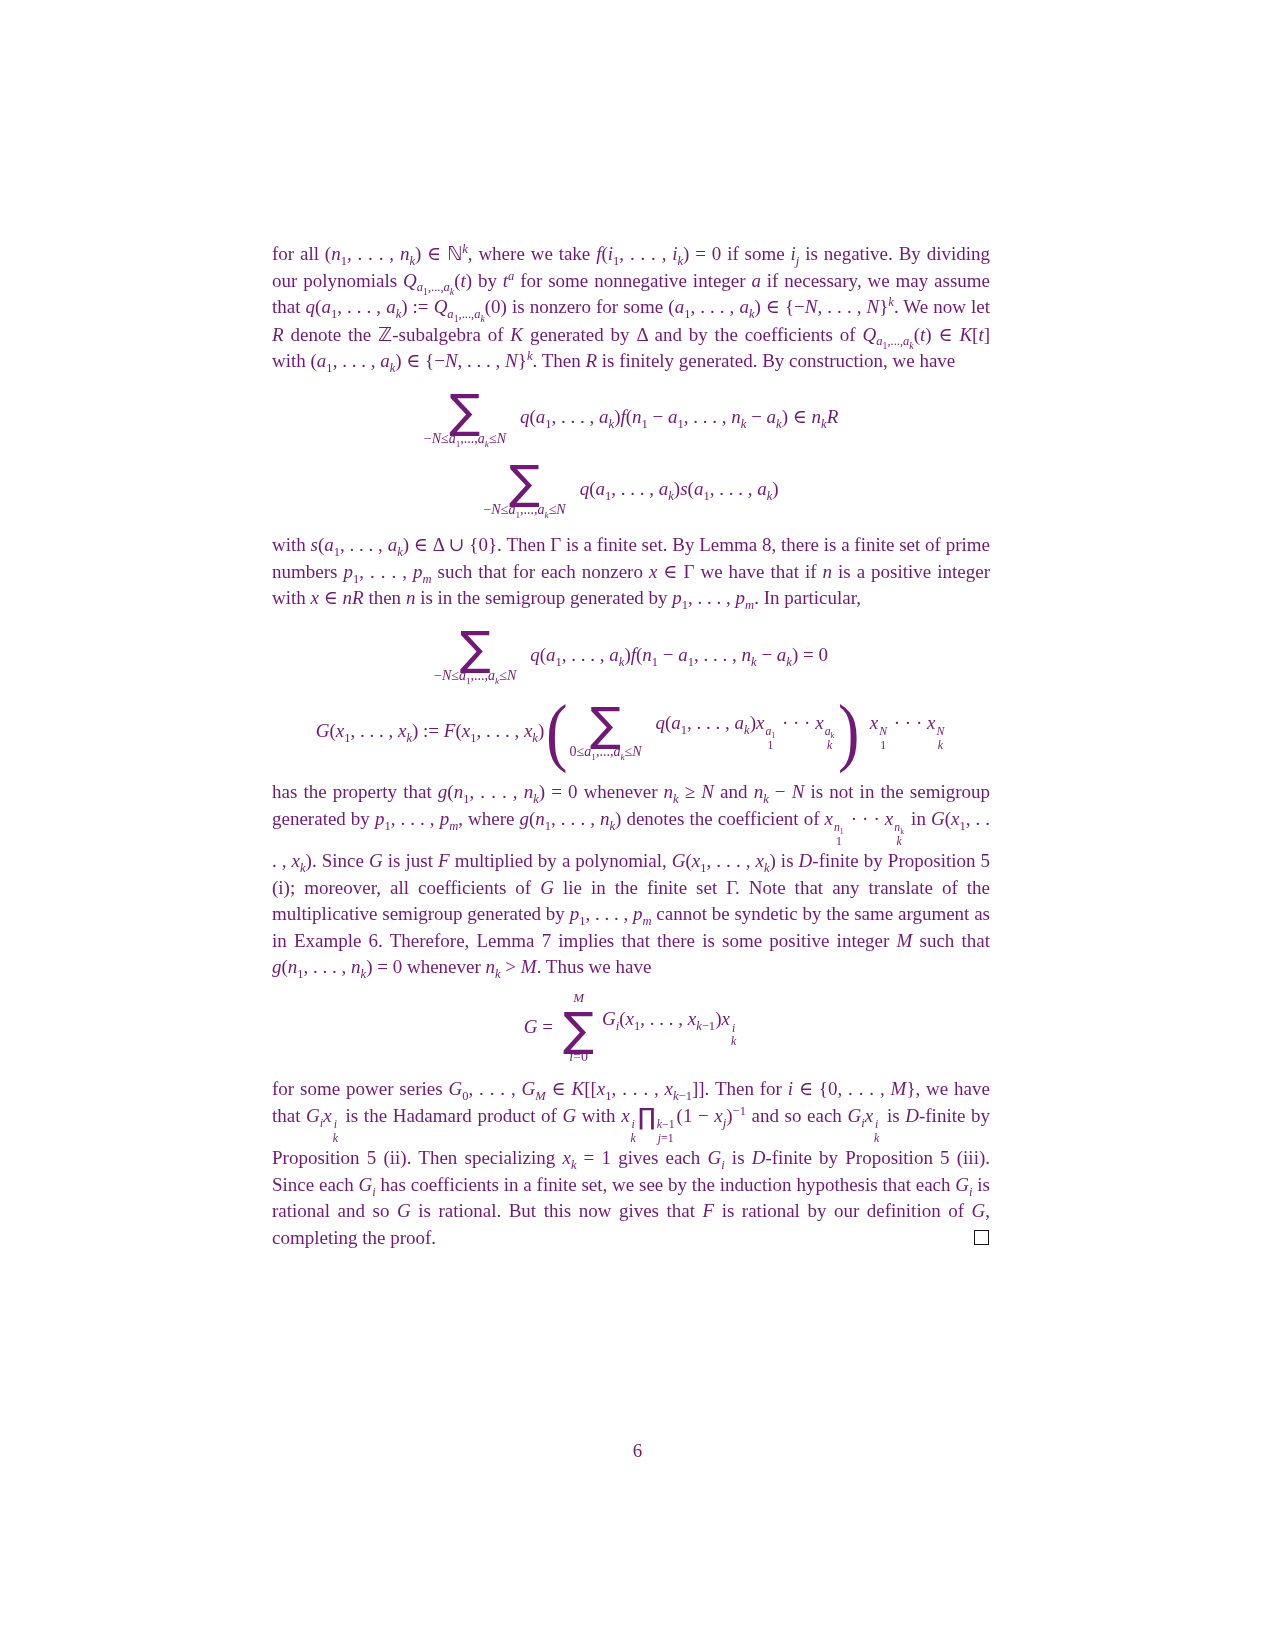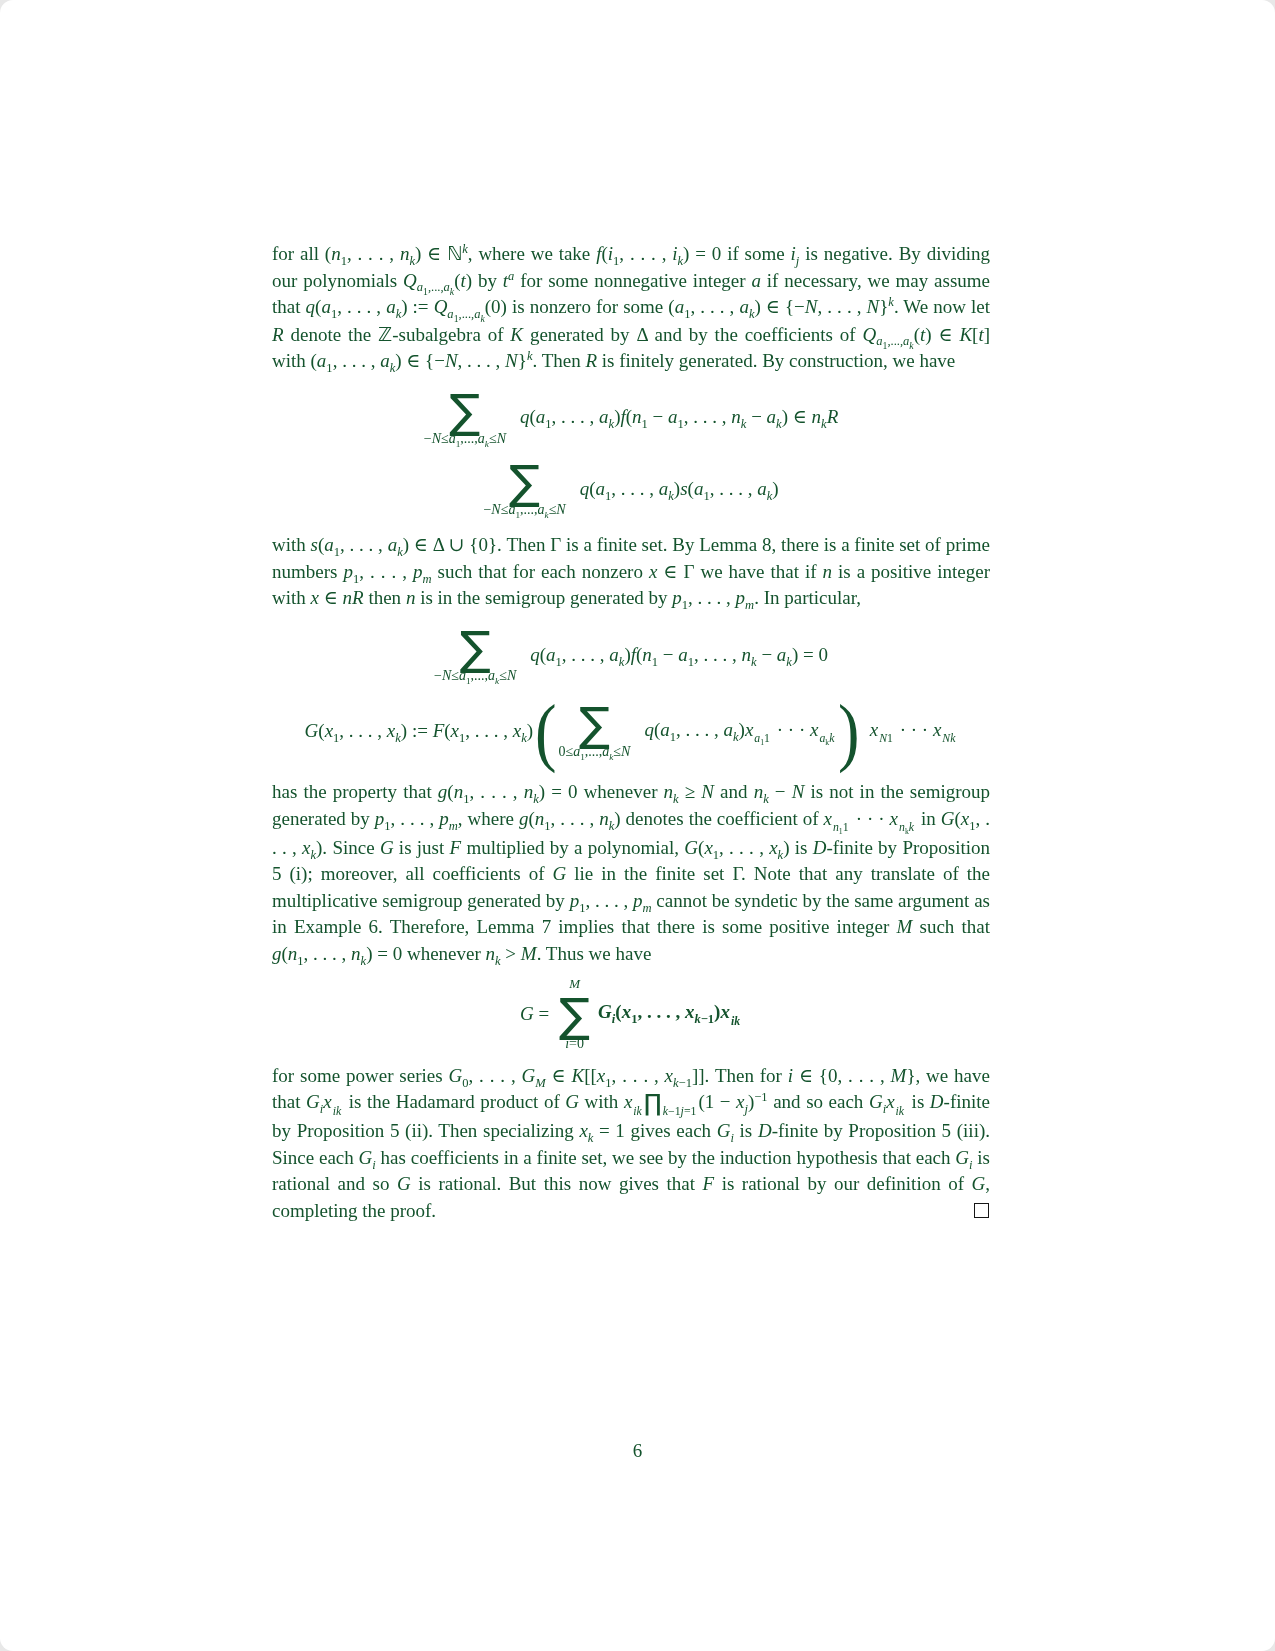--- a/index.html
+++ b/index.html
@@ -1,23 +1,22 @@
 <!DOCTYPE html>
 <html><head>
 <meta charset="utf-8">
 <style>
   html,body{margin:0;padding:0;background:#e8e8e8;}
   .page{
     position:relative;
     width:1275px;height:1651px;
     background:#ffffff;
     font-family:"Liberation Serif","DejaVu Serif",serif;
-    color:#14532d;
+    color:#701a75;
     overflow:hidden;
-    border-radius:13px;
   }
   .content{
     position:absolute;left:272px;top:240px;width:718px;
     font-size:19px;line-height:26.5px;text-align:justify;
   }
   p.para{margin:0;}
   sub,sup{line-height:0;font-size:0.66em;}
   sub sub, sup sub, sub sup, sup sup{font-size:0.78em;}
   i{font-style:italic;}
   .bb{font-family:"DejaVu Sans","DejaVu Serif",sans-serif;}
@@ -37,21 +36,21 @@
   .paren{
     font-size:76px;font-weight:300;line-height:0;
     font-family:"Liberation Serif",serif;transform:scaleX(0.85);
   }
   .eq4-wrap{margin:20px 0;}
   .eq4-wrap .lhs{margin-right:0;}
   .eq4-wrap .rhs{margin-left:8px;}
   .eq5-wrap{margin:10px 0 12px 0;}
   
   .ss{
-    display:inline-flex;flex-direction:row;align-items:center;
+    display:inline-flex;flex-direction:column;align-items:center;
     vertical-align:-0.55em;font-size:0.62em;line-height:1.15;margin-left:1px;margin-right:2px;
   }
   .ss > span{display:block;}
   .prod{font-size:1.25em;font-family:"DejaVu Sans","DejaVu Serif",sans-serif;vertical-align:-0.12em;}
   .p6-wrap{position:relative;}
   .qed{
     position:absolute;right:1px;bottom:6px;
     width:13px;height:13px;border:1.4px solid #161616;background:#fff;
   }
   .pageno{
@@ -127,21 +126,21 @@
           <span><i>k</i></span>
         </span> in <i>G</i>(<i>x</i><sub>1</sub>, . . . , <i>x<sub>k</sub></i>). Since <i>G</i> is just <i>F</i> multiplied by a polynomial, <i>G</i>(<i>x</i><sub>1</sub>, . . . , <i>x<sub>k</sub></i>) is <i>D</i>-finite by Proposition 5 (i); moreover, all coefficients of <i>G</i> lie in the finite set Γ. Note that any translate of the multiplicative semigroup generated by <i>p</i><sub>1</sub>, . . . , <i>p<sub>m</sub></i> cannot be syndetic by the same argument as in Example 6. Therefore, Lemma 7 implies that there is some positive integer <i>M</i> such that <i>g</i>(<i>n</i><sub>1</sub>, . . . , <i>n<sub>k</sub></i>) = 0 whenever <i>n<sub>k</sub></i> &gt; <i>M</i>. Thus we have</p>
 
     <div class="eq eq5-wrap">
       <span class="lhs"><i>G</i> =</span>
       <span class="sum" style="margin-left:10px;">
         <span class="upper"><i>M</i></span>
         <span class="sigma">∑</span>
         <span class="lim"><i>i</i>=0</span>
       </span>
-      <span class="expr" style="margin-left:8px;font-weight:bold;"><i>G<sub>i</sub></i>(<i>x</i><sub>1</sub>, . . . , <i>x</i><sub><i>k</i>−1</sub>)<i>x</i><span class="ss">
+      <span class="expr" style="margin-left:8px;"><i>G<sub>i</sub></i>(<i>x</i><sub>1</sub>, . . . , <i>x</i><sub><i>k</i>−1</sub>)<i>x</i><span class="ss">
             <span><i>i</i></span>
             <span><i>k</i></span>
           </span></span>
     </div>
 
     <div class="p6-wrap">
       <p class="para">for some power series <i>G</i><sub>0</sub>, . . . , <i>G<sub>M</sub></i> ∈ <i>K</i>[[<i>x</i><sub>1</sub>, . . . , <i>x</i><sub><i>k</i>−1</sub>]]. Then for <i>i</i> ∈ {0, . . . , <i>M</i>}, we have that <i>G<sub>i</sub></i><i>x</i><span class="ss">
             <span><i>i</i></span>
             <span><i>k</i></span>
           </span> is the Hadamard product of <i>G</i> with <i>x</i><span class="ss">

